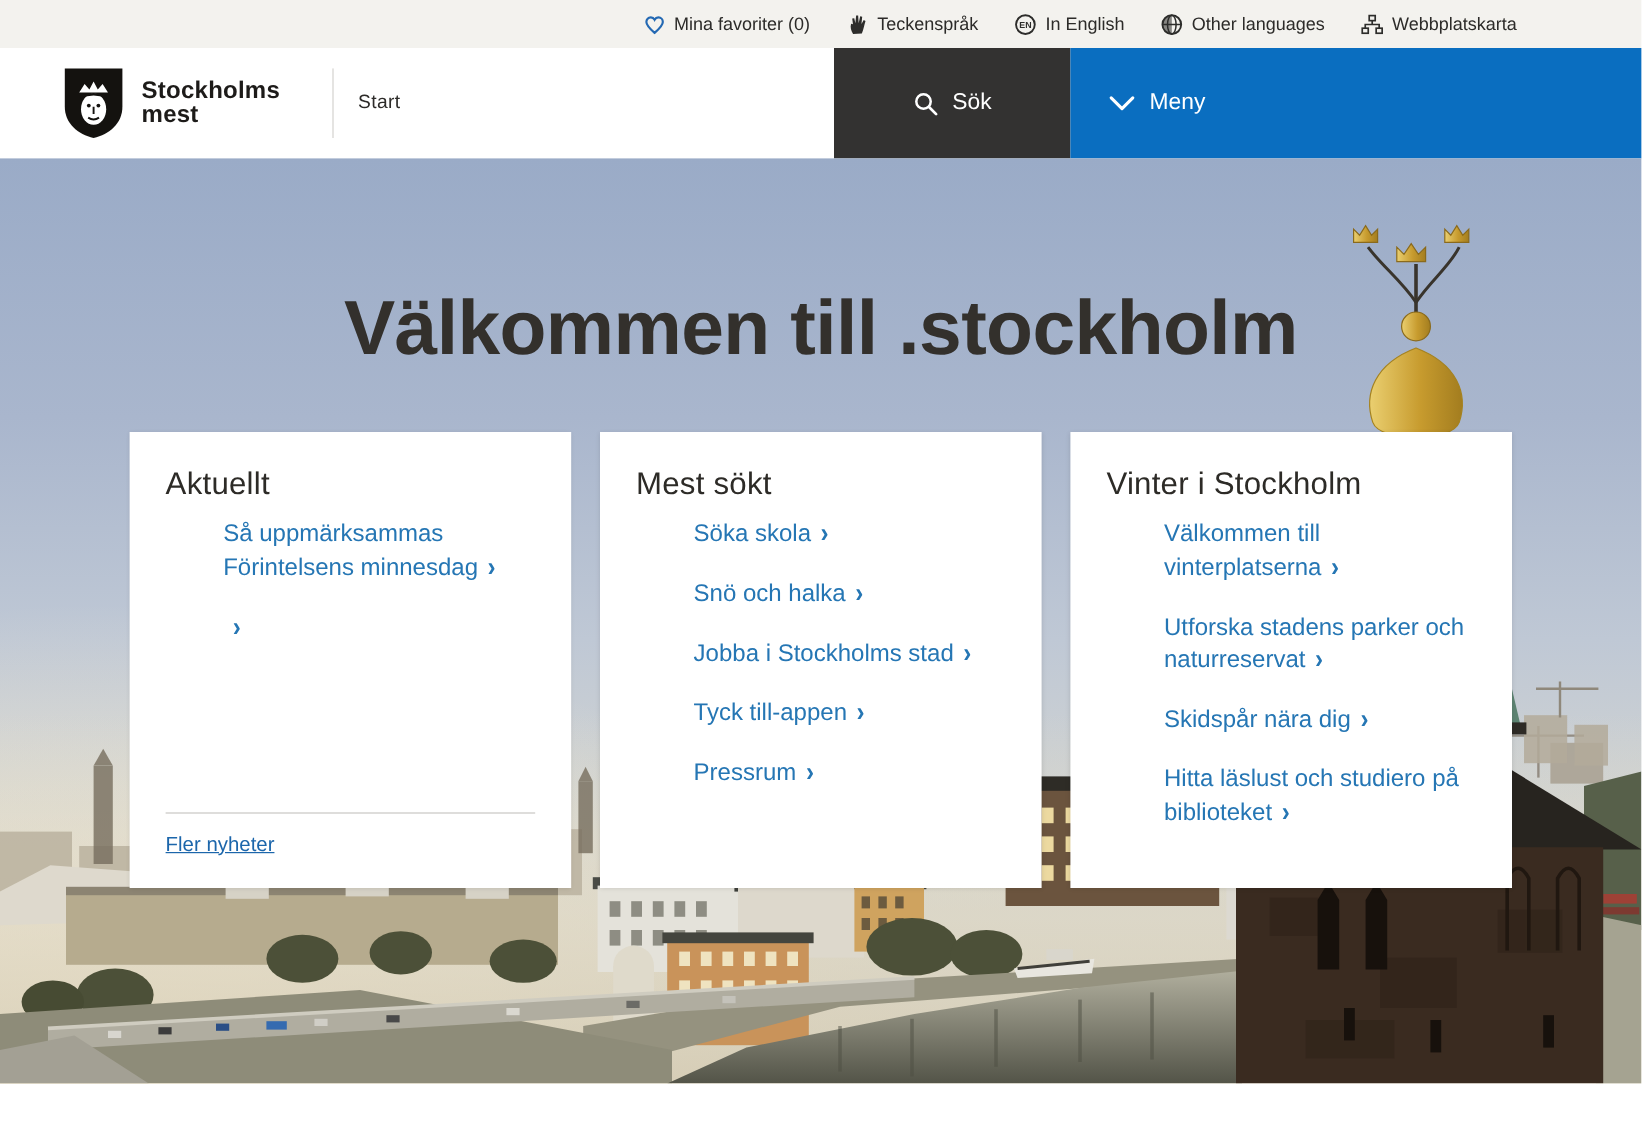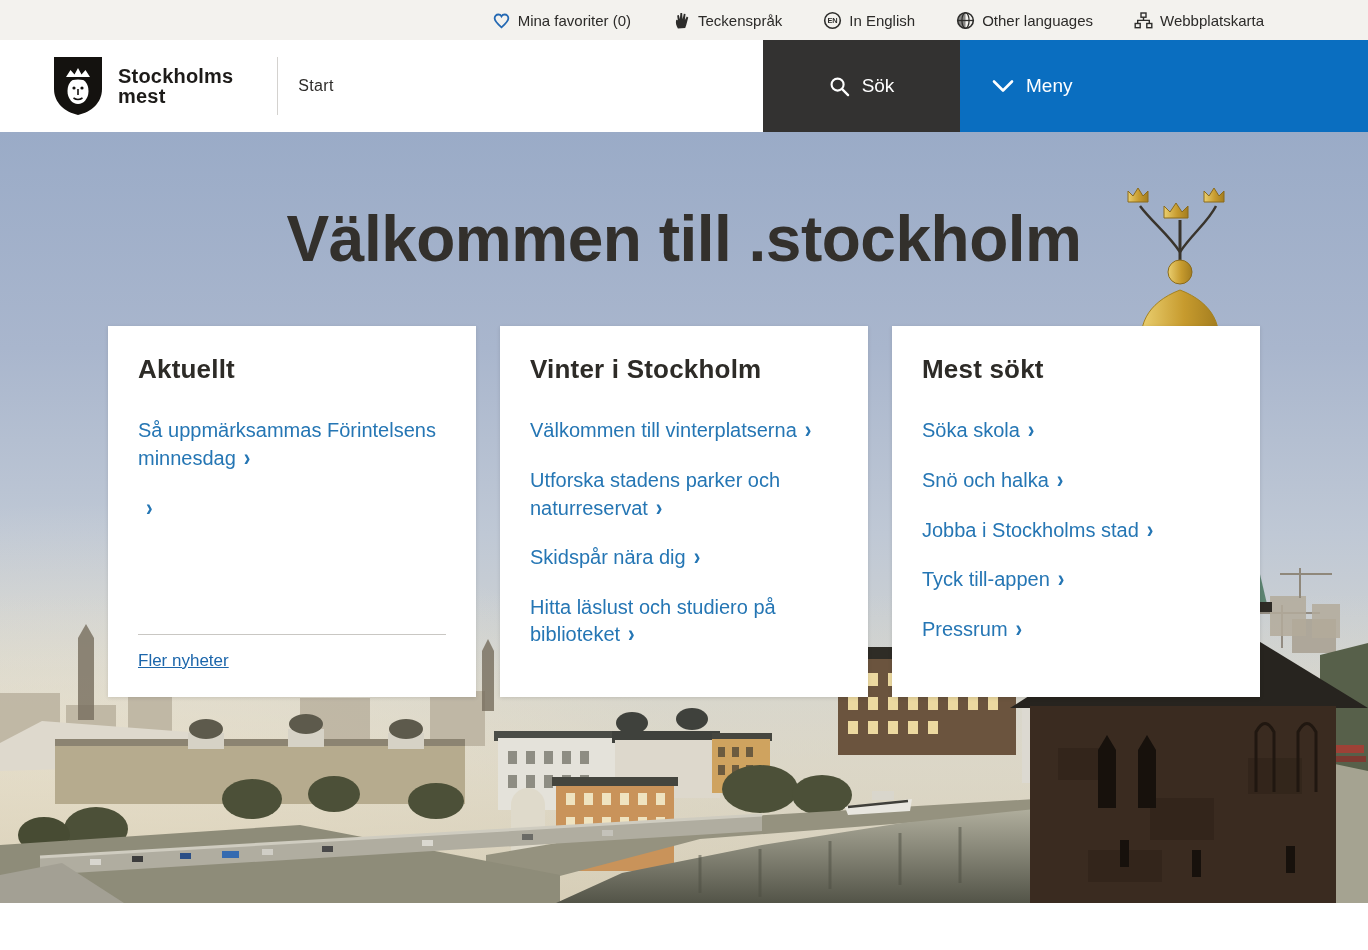--- a/index.html
+++ b/index.html
@@ -2,62 +2,62 @@
 <html lang="sv"><head>
 <meta charset="utf-8">
 <style>
   * { margin:0; padding:0; box-sizing:border-box; }
   html,body { width:1368px; height:950px; background:#fff; overflow:hidden;
     font-family:"Liberation Sans","DejaVu Sans",sans-serif; }
 
   
   .topbar { height:40px; background:#f3f2ee; display:flex; align-items:center; }
   .topbar-inner { width:1160px; margin:0 auto; display:flex; justify-content:flex-end;
-    align-items:center; gap:41px;text-align:center; }
+    align-items:center; gap:30px;text-align:center; }
   .toplink { display:flex; align-items:center; gap:7px; text-decoration:none;
     color:#2c2b29; font-size:15px; cursor:pointer; }
   .toplink svg { display:block; }
 
   
   .header { height:92px; background:#fff; display:flex; align-items:stretch; }
   .brand { display:flex; align-items:center; padding-left:52px; gap:14px; cursor:pointer; }
   .brand-name { font-size:20px; font-weight:bold; color:#1d1b19; line-height:1.0;
     letter-spacing:.2px; }
   .header-divider { width:1px; background:#d4d2cf; height:58px; align-self:center;
     margin:0 0 0 44px; }
   .site-section { display:flex; align-items:center; padding-left:20px; font-size:16px;
     color:#2d2b29; letter-spacing:.3px; }
   .header-spacer { flex:1; }
   .hdr-btn { display:flex; align-items:center; justify-content:center; gap:12px;
     border:none; cursor:pointer; color:#fff; font-size:19px;
     font-family:"Liberation Sans","DejaVu Sans",sans-serif;text-align:center; }
   .btn-search { width:197px; background:#333231; }
-  .btn-menu  { width:408px; background:#0a6ec0; justify-content:flex-start;
+  .btn-menu  { width:476px; background:#0a6ec0; justify-content:flex-start;
     padding-left:32px; }
 
   
   .hero { position:relative; height:771px; overflow:hidden;
     background:
       radial-gradient(1050px 640px at 6% 102%, rgba(246,235,211,.95), rgba(246,235,211,0) 65%),
       linear-gradient(to bottom, #9aabc7 0%, #a9b6cd 28%, #bfc8d5 52%, #d5d6d1 74%, #e0dccf 100%);
   }
   .scene-svg { position:absolute; left:0; bottom:0; width:1368px; height:310px; z-index:1; }
   .tower-svg { position:absolute; right:0; bottom:0; width:368px; height:753px; z-index:2; }
   .hero-content { position:relative; z-index:3; }
-  .hero-title { text-align:center; padding-top:72px; font-size:64px; font-weight:bold;
+  .hero-title { text-align:center; padding-top:106px; font-size:64px; font-weight:bold;
     color:#33302c; letter-spacing:-.5px; line-height:1.1; }
 
   
   .cards-row { width:1152px; margin:52px auto 0; display:flex; gap:24px; }
   .card { width:368px; min-height:325px; background:#fff; padding:28px 30px 26px;
     display:flex; flex-direction:column; box-shadow:0 1px 4px rgba(0,0,0,.12); }
-  .card-title { font-size:26px; font-weight:bold; color:#2d2b27; margin-bottom:32px;
+  .card-title { font-size:26px; font-weight:normal; color:#2d2b27; margin-bottom:13px;
     letter-spacing:.2px; }
   .card-link { display:block; color:#2576b4; font-size:20px; line-height:1.38;
-    text-decoration:none; margin-bottom:22px; cursor:pointer; }
+    text-decoration:none; margin-bottom:22px; cursor:pointer;margin-left:48px; }
   .card-link .arr { display:inline-block; margin-left:8px; font-weight:bold;
     transform:scaleY(1.15); }
   .card-link .arr::before { content:"›"; }
   .card-footer { margin-top:auto; border-top:1px solid #c9c7c3; padding-top:16px; }
   .footer-link { color:#1c66ab; font-size:17px; text-decoration:underline; cursor:pointer; }
 </style>
 </head>
 <body>
 
 <div class="topbar">
@@ -395,31 +395,31 @@
       <div class="card">
         <h2 class="card-title">Aktuellt</h2>
         <a class="card-link"><span>Så uppmärksammas Förintelsens minnesdag</span><span class="arr"></span></a>
         <a class="card-link"><span class="arr"></span></a>
         <div class="card-footer">
           <a class="footer-link">Fler nyheter</a>
         </div>
       </div>
 
       <div class="card">
-        <h2 class="card-title">Vinter i Stockholm</h2>
-        <a class="card-link"><span>Välkommen till vinterplatserna</span><span class="arr"></span></a>
-        <a class="card-link"><span>Utforska stadens parker och naturreservat</span><span class="arr"></span></a>
-        <a class="card-link"><span>Skidspår nära dig</span><span class="arr"></span></a>
-        <a class="card-link"><span>Hitta läslust och studiero på biblioteket</span><span class="arr"></span></a>
-      </div>
-
-      <div class="card">
         <h2 class="card-title">Mest sökt</h2>
         <a class="card-link"><span>Söka skola</span><span class="arr"></span></a>
         <a class="card-link"><span>Snö och halka</span><span class="arr"></span></a>
         <a class="card-link"><span>Jobba i Stockholms stad</span><span class="arr"></span></a>
         <a class="card-link"><span>Tyck till-appen</span><span class="arr"></span></a>
         <a class="card-link"><span>Pressrum</span><span class="arr"></span></a>
       </div>
 
+      <div class="card">
+        <h2 class="card-title">Vinter i Stockholm</h2>
+        <a class="card-link"><span>Välkommen till vinterplatserna</span><span class="arr"></span></a>
+        <a class="card-link"><span>Utforska stadens parker och naturreservat</span><span class="arr"></span></a>
+        <a class="card-link"><span>Skidspår nära dig</span><span class="arr"></span></a>
+        <a class="card-link"><span>Hitta läslust och studiero på biblioteket</span><span class="arr"></span></a>
+      </div>
+
     </div>
   </div>
 </div>
 
 </body></html>

